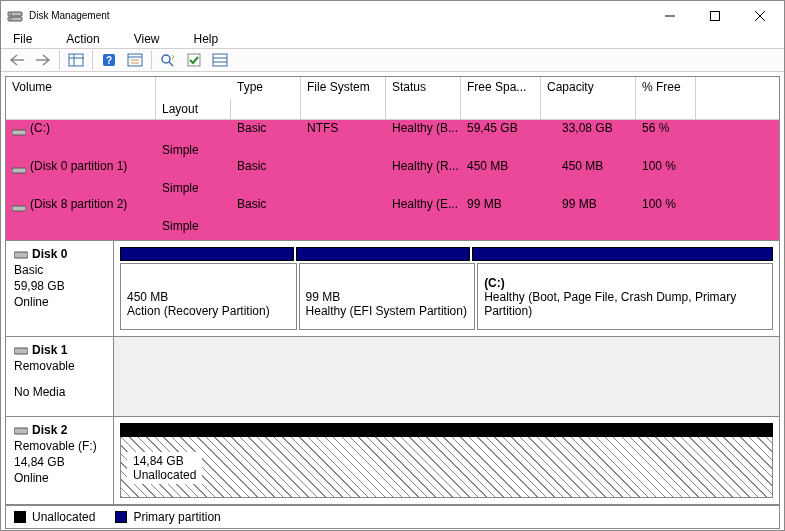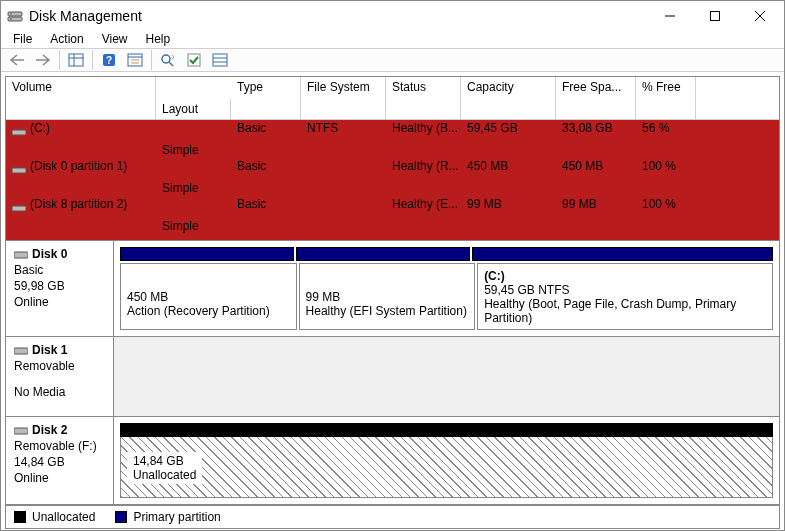--- a/index.html
+++ b/index.html
@@ -25,34 +25,34 @@
     height: 30px;
     display: flex;
     align-items: center;
     padding: 0 2px 0 6px;
   }
   .titlebar-icon {
     width: 16px; height: 16px;
     margin-right: 6px;
     display: inline-flex;
   }
-  .titlebar-title { flex: 1; font-size: 14px; }
+  .titlebar-title { flex: 1; font-size: 10px; }
   .titlebar-controls { display: flex; }
   .titlebar-btn {
     width: 45px; height: 29px;
     display: flex; align-items: center; justify-content: center;
     font-size: 12px;
   }
   .titlebar-btn svg { overflow: visible; }
   .menubar {
     height: 20px;
     display: flex;
     align-items: center;
     padding: 0 4px;
-    gap: 2px;
+    gap: 18px;
   }
   .menubar-item {
     padding: 2px 8px;
     font-size: 12px;
   }
   .toolbar {
     height: 28px;
     border-top: 1px solid #d0d0d0;
     border-bottom: 1px solid #d0d0d0;
     display: flex;
@@ -69,21 +69,21 @@
   .content {
     flex: 1;
     display: flex;
     flex-direction: column;
     padding: 4px;
     gap: 0;
   }
   
   .volume-list {
     border: 1px solid #888;
-    background: #b91c1c;
+    background: #ec4899;
   }
   .vl-header {
     display: flex;
     background: #fff;
   }
   .vl-header-cell {
     border-right: 1px solid #d0d0d0;
     border-bottom: 1px solid #d0d0d0;
     padding: 3px 6px;
     font-size: 12px;
@@ -306,22 +306,22 @@
 
   <div class="content">
 
     <div class="volume-list" style="padding-bottom:6px;">
       <div class="vl-header">
         <div class="vl-header-cell c-vol">Volume</div>
         <div class="vl-header-cell c-lay">Layout</div>
         <div class="vl-header-cell c-type">Type</div>
         <div class="vl-header-cell c-fs">File System</div>
         <div class="vl-header-cell c-stat">Status</div>
+        <div class="vl-header-cell c-free">Free Spa...</div>
         <div class="vl-header-cell c-cap">Capacity</div>
-        <div class="vl-header-cell c-free">Free Spa...</div>
         <div class="vl-header-cell c-pfree">% Free</div>
         <div class="vl-header-cell c-pad"></div>
       </div>
 
       <div class="vl-row">
         <div class="vl-cell c-vol"><span class="vl-icon"><svg width="14" height="8">
                 <rect x="0" y="2" width="14" height="5" rx="1" fill="#bbb" stroke="#555"></rect>
               </svg></span><span>(C:)</span></div>
         <div class="vl-cell c-lay">Simple</div>
         <div class="vl-cell c-type">Basic</div>
@@ -383,21 +383,20 @@
               <div>450 MB</div>
               <div>Action (Recovery Partition)</div>
             </div>
             <div class="partition" style="flex:173">
               <div class="p-title"></div>
               <div>99 MB</div>
               <div>Healthy (EFI System Partition)</div>
             </div>
             <div class="partition" style="flex:300">
               <div class="p-title">(C:)</div>
-              <div>59,45 GB NTFS</div>
               <div>Healthy (Boot, Page File, Crash Dump, Primary Partition)</div>
             </div>
           </div>
         </div>
       </div>
 
       <div class="disk-row nomedia">
         <div class="disk-info">
           <div class="disk-name">
               <span class="disk-icon"><svg width="14" height="10">

